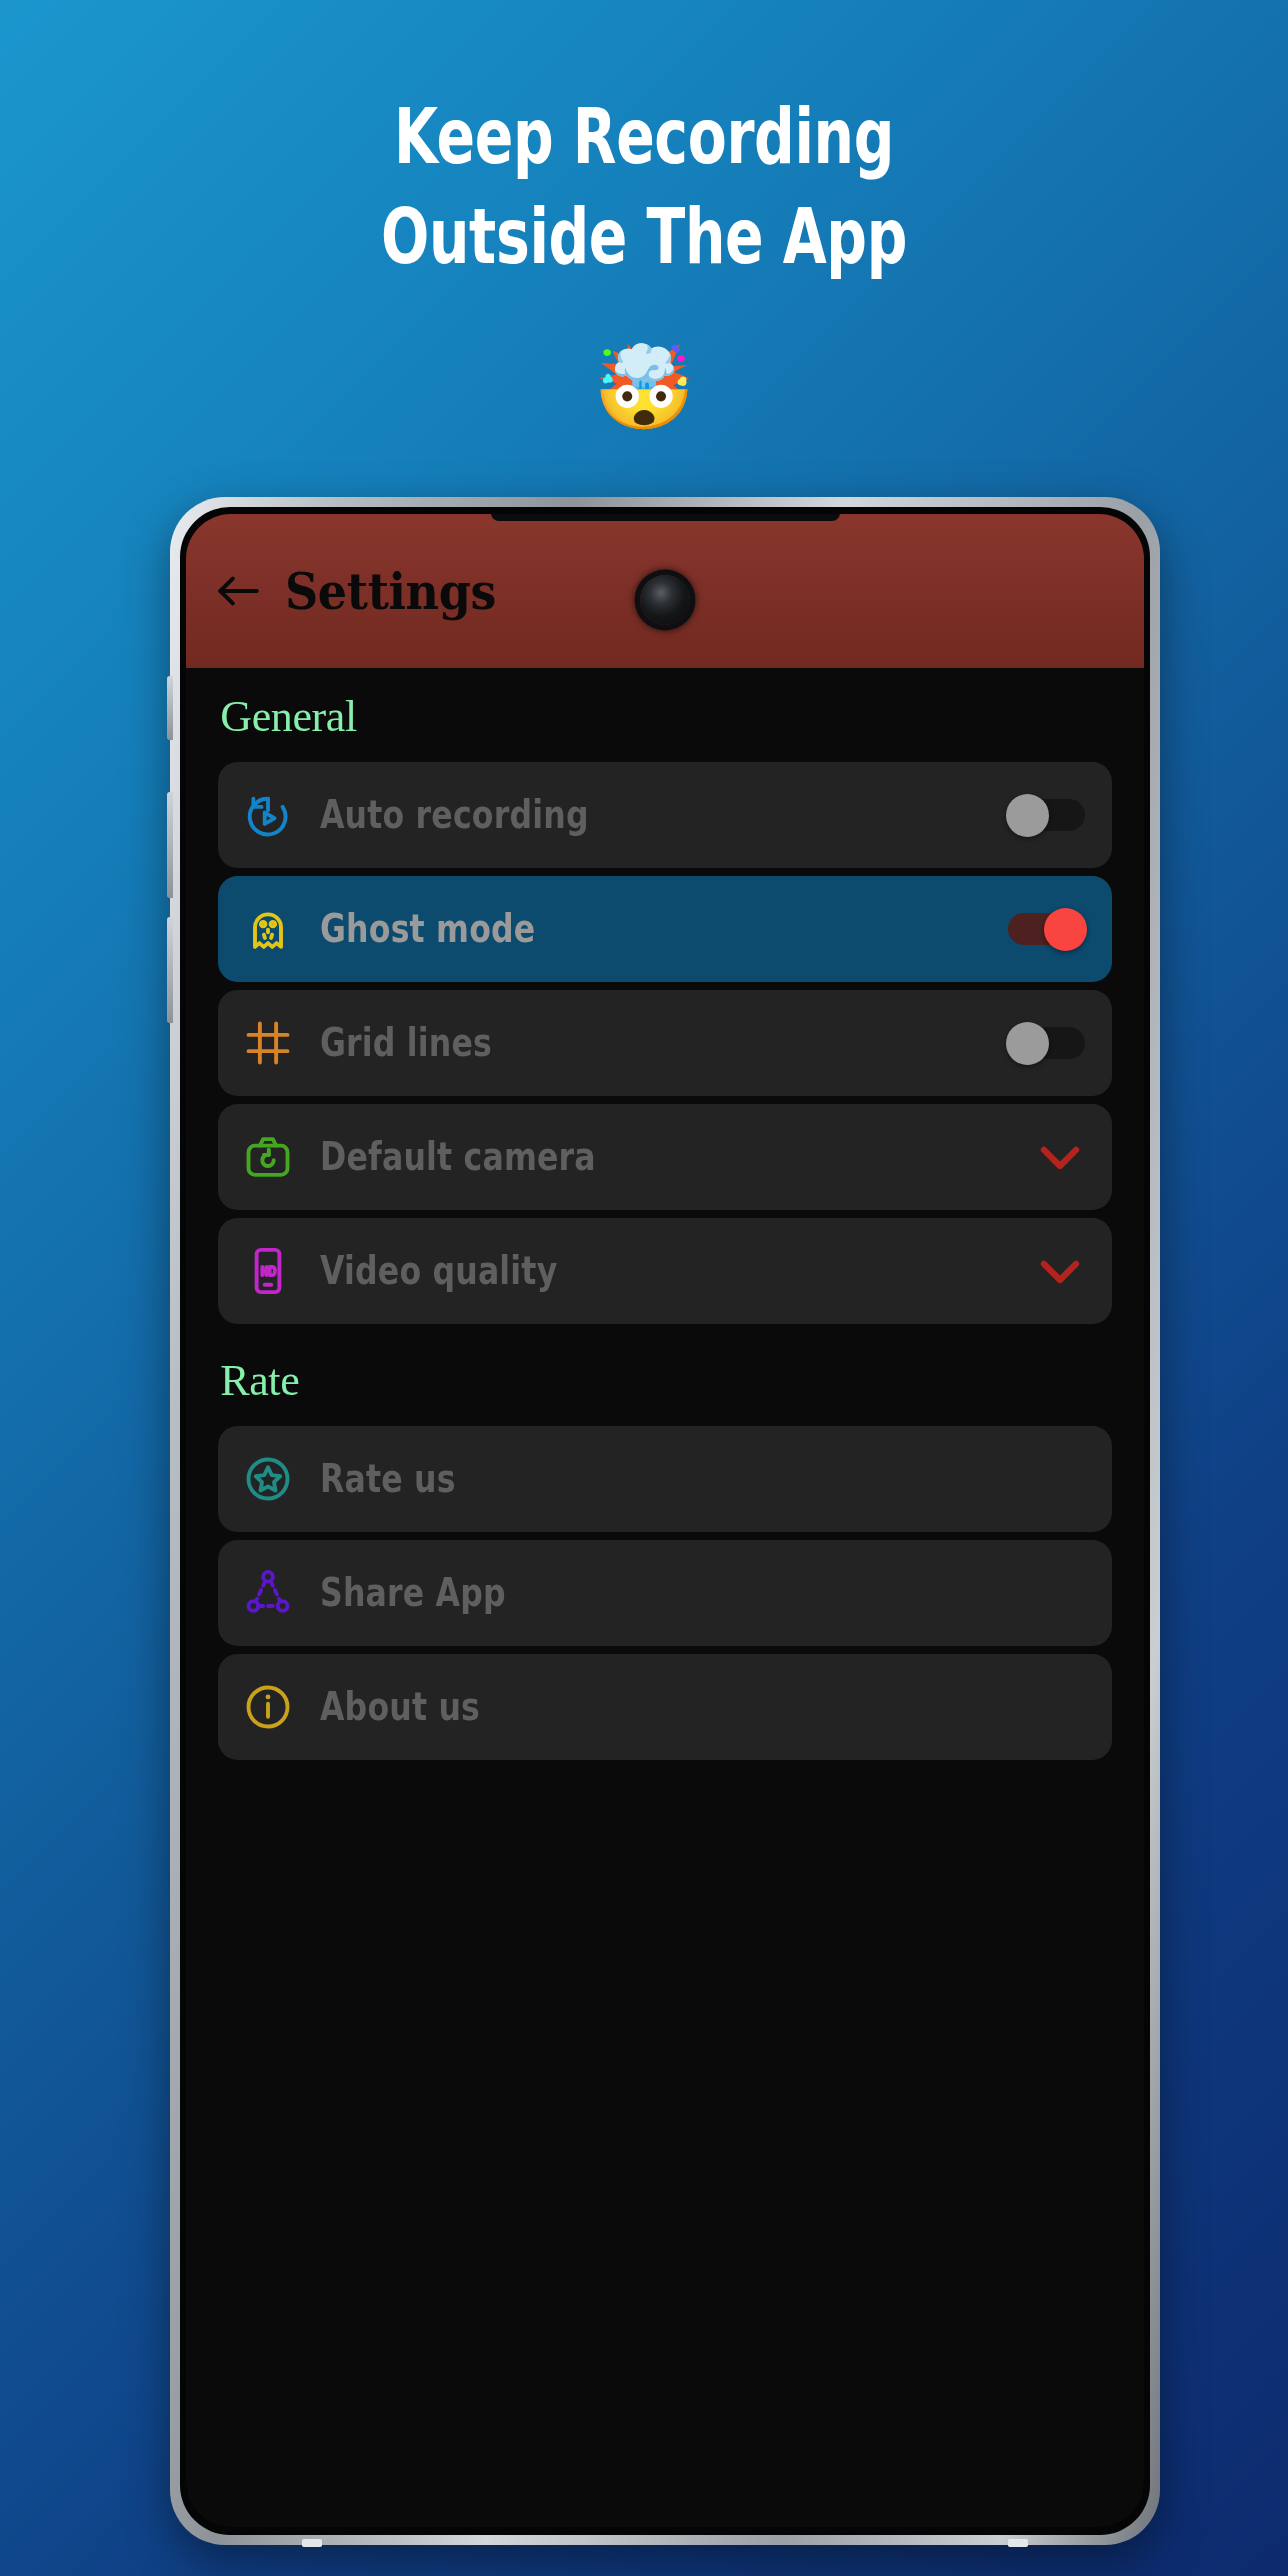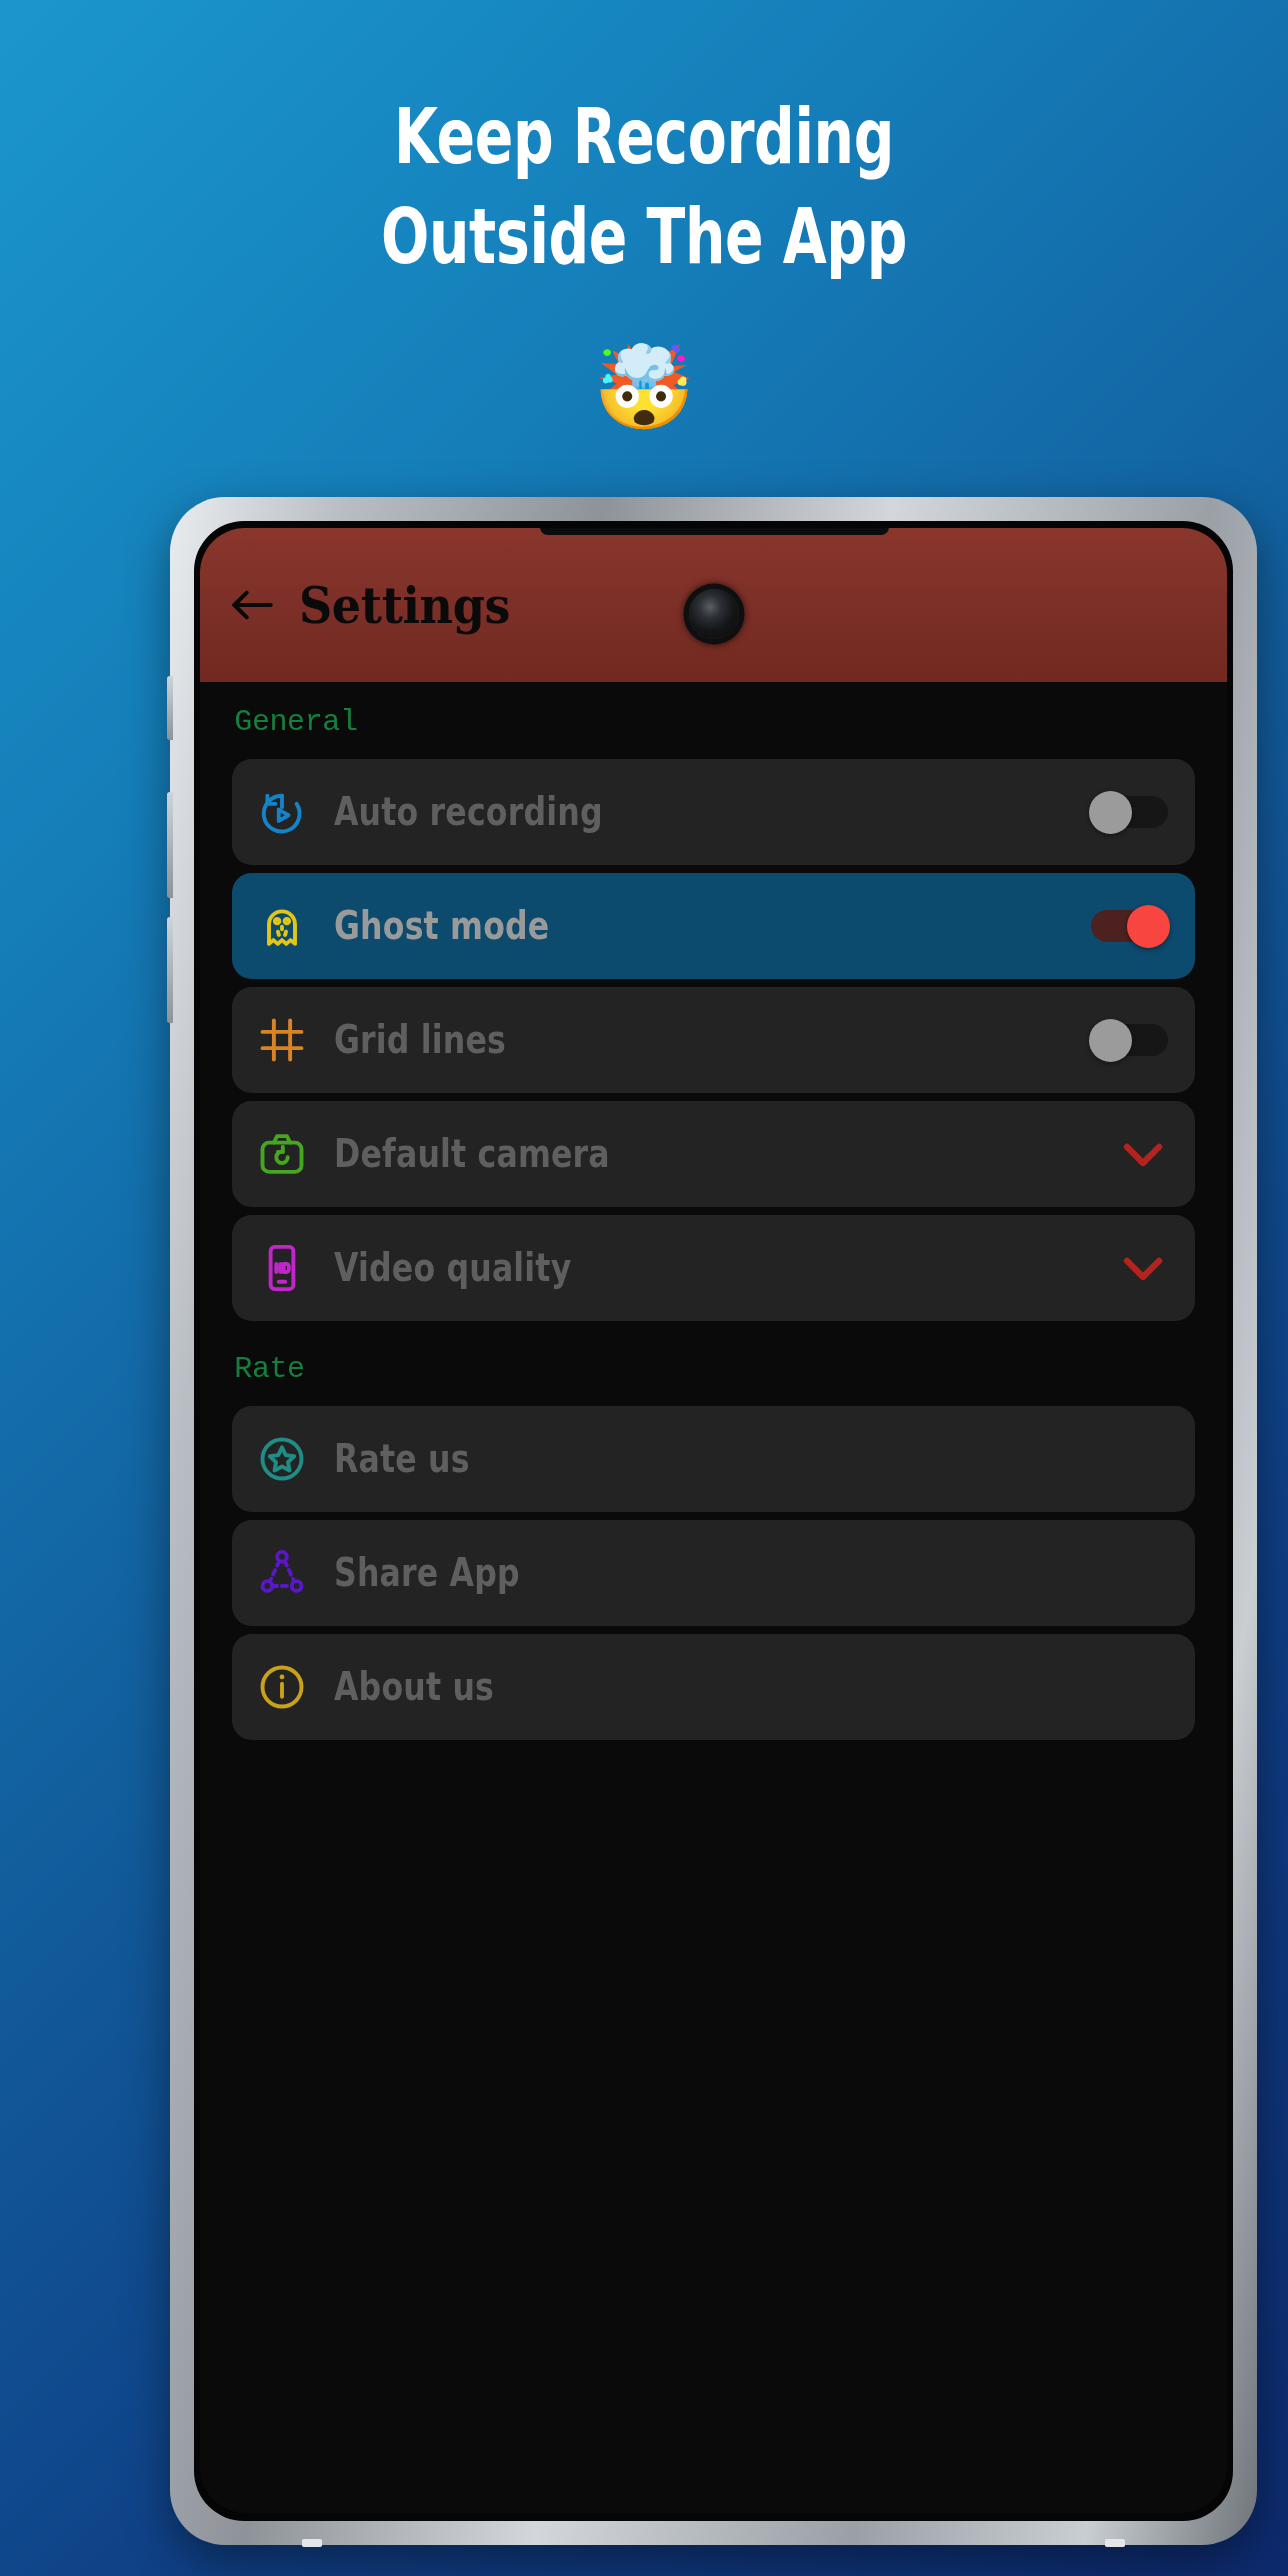--- a/index.html
+++ b/index.html
@@ -43,25 +43,25 @@
     text-align: center;
     font-size: 82px;
     line-height: 1;
   }
 
   
   .phone {
     position: absolute;
     left: 170px;
     top: 497px;
-    width: 1087px;
+    width: 990px;
     height: 2048px;
     border-radius: 55px;
     background: linear-gradient(100deg, #e9ecef 0%, #b9bec4 12%, #8e9399 30%, #d3d7db 50%, #9aa0a6 72%, #c9ced3 88%, #6e7479 100%);
-    padding: 24px;
+    padding: 10px;
     box-shadow: 0 16px 47px rgba(0,0,0,0.42);
   }
   .phone-inner {
     width: 100%;
     height: 100%;
     border-radius: 50px;
     background: #050505;
     padding: 7.2px 6.3px 8px 6.3px;
     position: relative;
   }
@@ -153,23 +153,23 @@
 
   
   .body-area {
     background: #0a0a0a;
     height: calc(100% - 154px);
     padding: 0 0 0 0;
     overflow: hidden;
   }
 
   .section-head {
-    font-family: Liberation Mono, monospace;
-    font-size: 30px;
-    color: #15803d;
+    font-family: Liberation Serif, serif;
+    font-size: 44px;
+    color: #86efac;
     padding: 23px 0 19.7px 34px;
     letter-spacing: -0.4px;
   }
 
   .row {
     position: relative;
     height: 106px;
     margin: 0 32px 8px 32px;
     border-radius: 19.7px;
     background: #232323;

